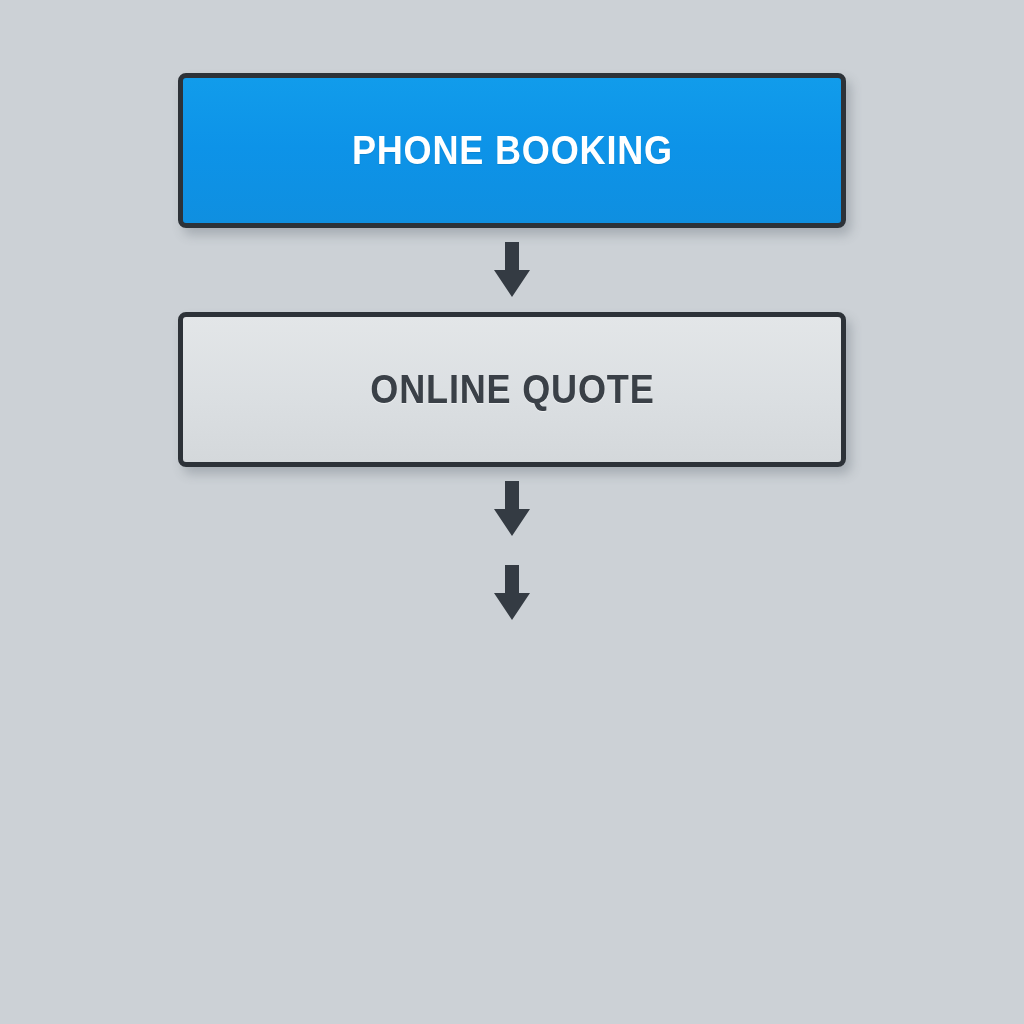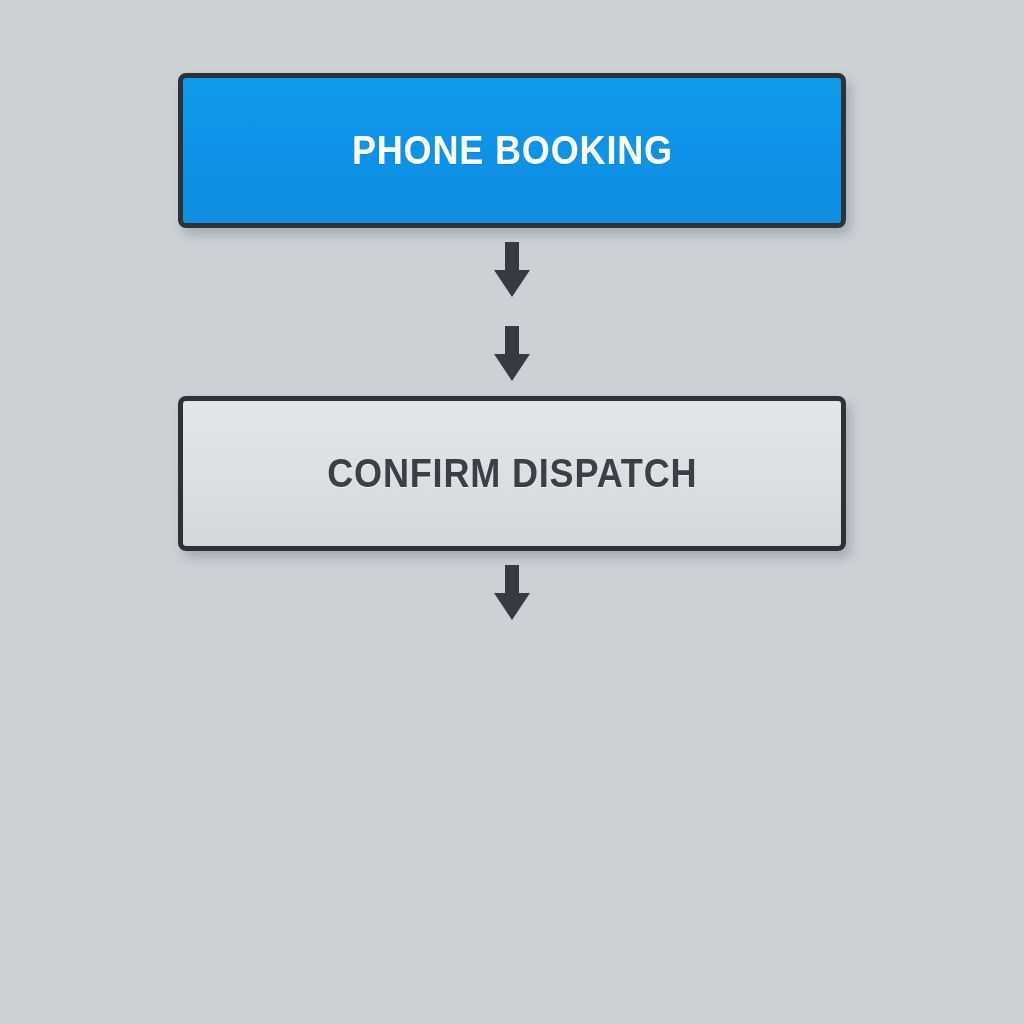--- a/index.html
+++ b/index.html
@@ -103,32 +103,32 @@
     </div>
 
     <div class="connector">
       <span>
         <svg width="38" height="56" viewBox="0 0 38 56" aria-hidden="true">
           <path d="M12 0 H26 V28 H37 L19 55 L1 28 H12 Z" fill="#343b43"></path>
         </svg>
       </span>
     </div>
 
+    <div class="node neutral">
+      <span class="node-label">ONLINE QUOTE</span>
+    </div>
 
     <div class="connector">
       <span>
         <svg width="38" height="56" viewBox="0 0 38 56" aria-hidden="true">
           <path d="M12 0 H26 V28 H37 L19 55 L1 28 H12 Z" fill="#343b43"></path>
         </svg>
       </span>
     </div>
 
-    <div class="node neutral">
-      <span class="node-label">CONFIRM DISPATCH</span>
-    </div>
 
     <div class="connector">
       <span>
         <svg width="38" height="56" viewBox="0 0 38 56" aria-hidden="true">
           <path d="M12 0 H26 V28 H37 L19 55 L1 28 H12 Z" fill="#343b43"></path>
         </svg>
       </span>
     </div>
 
 

